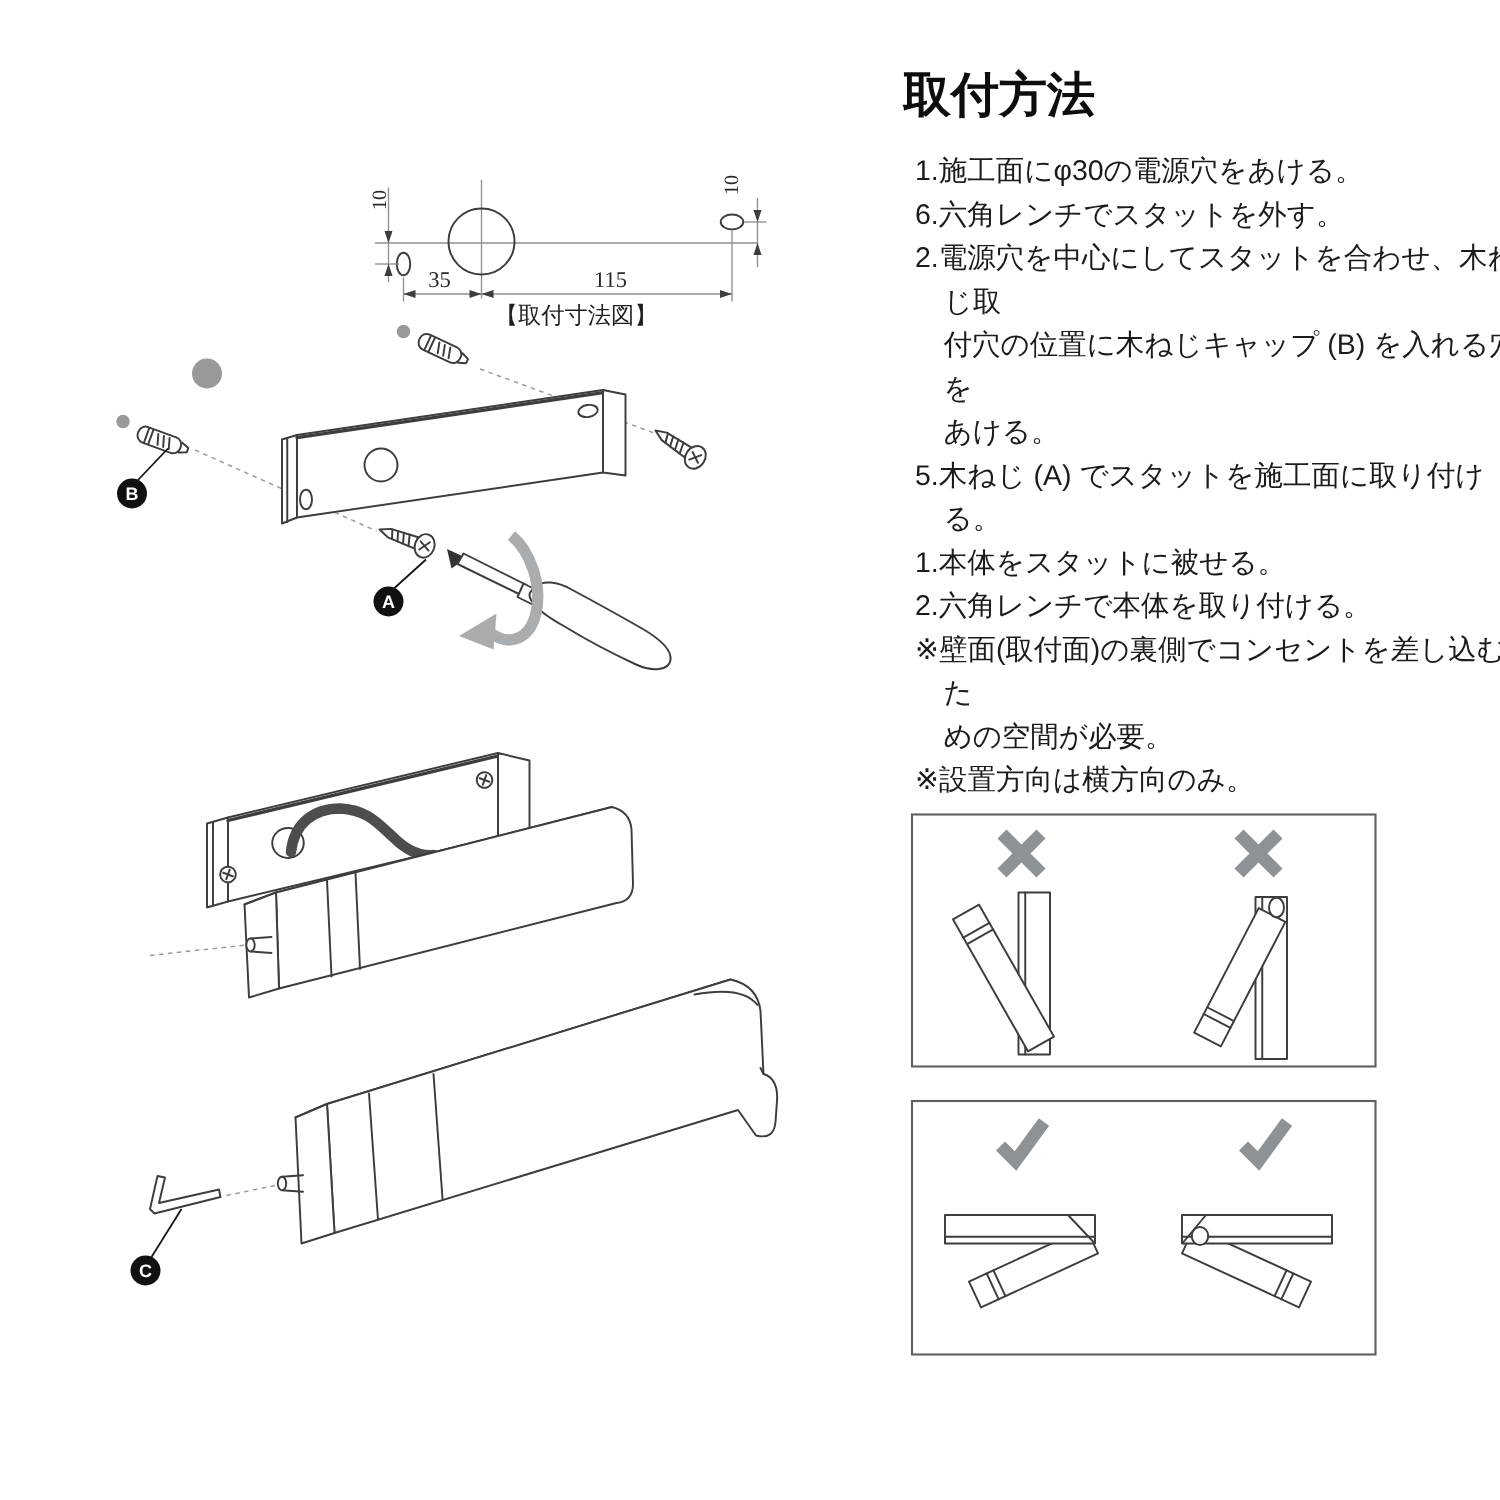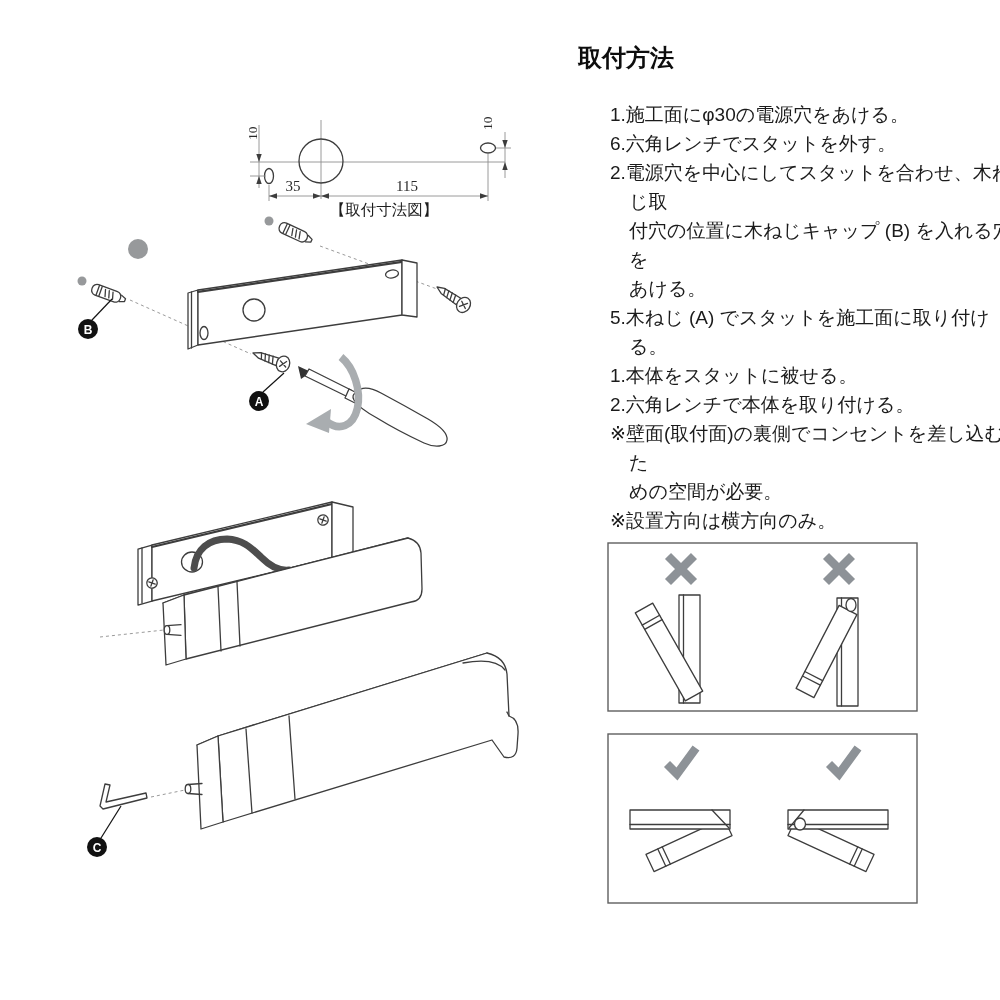--- a/index.html
+++ b/index.html
@@ -14,21 +14,21 @@
   .dash{stroke:#9a9a9a;stroke-width:1;stroke-dasharray:3 3;fill:none;}
   .fillw{fill:#ffffff;}
   .gray{fill:#97999b;stroke:none;}
   .gmark{stroke:#8d9297;stroke-width:8.5;fill:none;stroke-linecap:butt;stroke-linejoin:miter;}
   .panelbox{stroke:#5f5f5f;stroke-width:1.4;fill:none;}
   .lead{stroke:#141414;stroke-width:1.2;fill:none;}
   text.dim{font:13.5px "Liberation Serif","DejaVu Serif",serif;fill:#2a2a2a;}
   text.dim2{font:15px "Liberation Serif","DejaVu Serif",serif;fill:#2a2a2a;text-anchor:middle;}
   text.cap{font:15.5px "Liberation Serif","DejaVu Serif",serif;fill:#1d1d1d;text-anchor:middle;}
   text.plbl{font:bold 12px "Liberation Sans",sans-serif;fill:#ffffff;text-anchor:middle;}
-  .page-title{position:absolute;left:578px;top:42px;margin:0;font-size:24px;font-weight:700;color:#0d0d0d;}
+  .page-title{position:absolute;left:602px;top:42px;margin:0;font-size:32px;font-weight:700;color:#0d0d0d;}
   .steps{position:absolute;left:610px;top:100px;width:412px;font-size:19px;line-height:29px;color:#1b1b1b;}
   .step{white-space:pre-line;padding-left:19px;text-indent:-19px;}
 </style>
 </head>
 <body>
 
 <div class="canvas">
 
 <svg width="1000" height="1000" viewBox="0 0 1000 1000">
   <defs>

